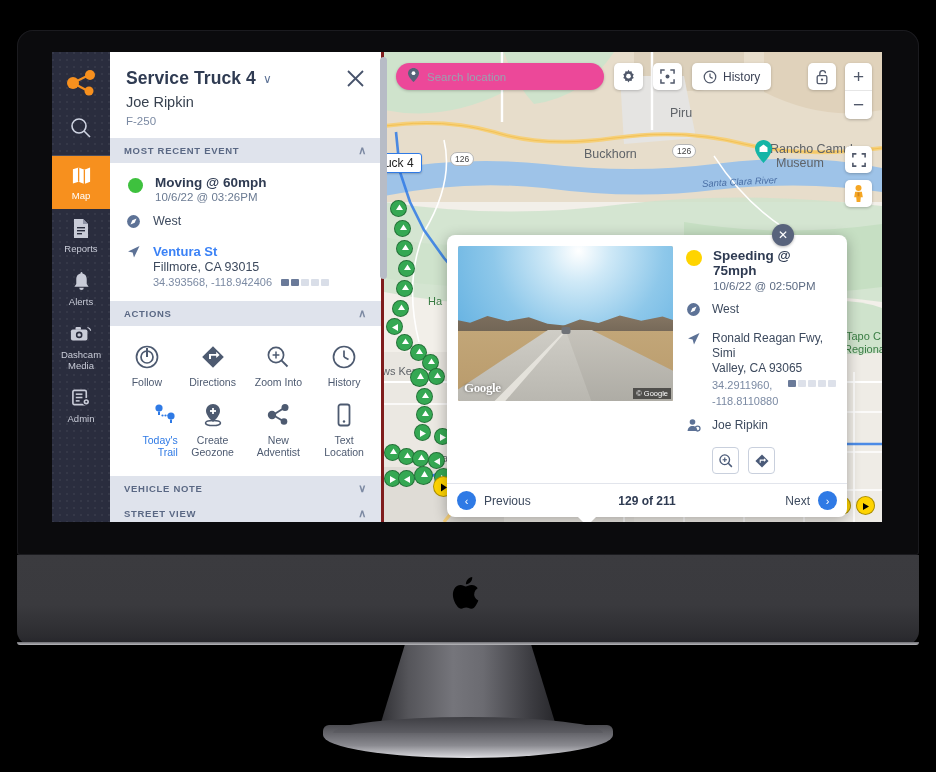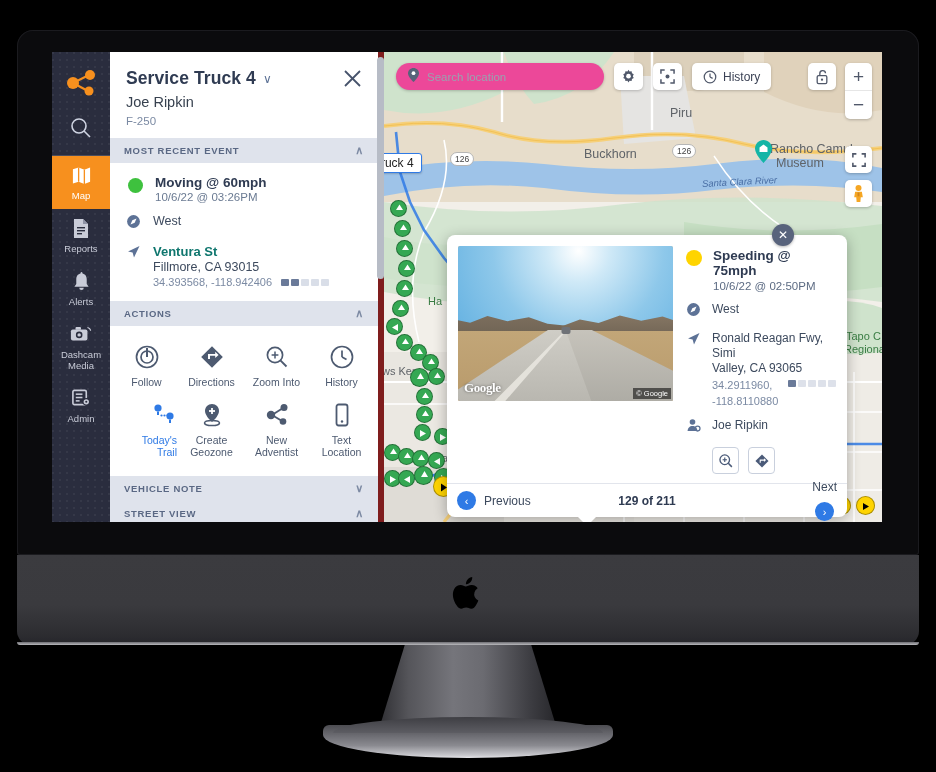--- a/index.html
+++ b/index.html
@@ -84,21 +84,21 @@
     color: #c9ccd8; font-size: 9.5px; line-height: 11px;
     cursor: pointer;
   }
   .rail-item .ico { display: block; height: 21px; margin: 0 auto 4px; }
   .rail-item.active { background: #f7901e; color: #fff; }
 
   
   .panel {
     width: 274px; flex: 0 0 274px; height: 100%;
     background: #fff; position: relative;
-    border-right: 6px solid #7f1d1d;
+    border-right: 3px solid #7f1d1d;
     display: flex; flex-direction: column;
   }
   .panel-head { padding: 16px 16px 11px 16px; }
   .veh-title-row { display: flex; align-items: center; }
   .veh-title { font-size: 17.5px; font-weight: bold; color: #2f3b52; letter-spacing: .1px; }
   .caret-dn { margin-left: 7px; color: #5d7296; font-size: 12px; }
   .panel-close {
     margin-left: auto; width: 19px; height: 19px; color: #46526a; cursor: pointer;
   }
   .driver { font-size: 14.5px; color: #37414f; margin-top: 5px; }
@@ -113,21 +113,21 @@
   .sec-head .chev { margin-left: auto; color: #7d8aa3; font-size: 11px; }
 
   .event-body { padding: 12px 14px 13px 14px; }
   .ev-row1 { display: flex; align-items: flex-start; }
   .dot { width: 15px; height: 15px; border-radius: 50%; background: #3ec13e; margin: 3px 12px 0 4px; flex: 0 0 15px; }
   .ev-title { font-size: 13.5px; font-weight: bold; color: #2f3b52; }
   .ev-time { font-size: 11.5px; color: #6a7a92; margin-top: 1px; }
   .ir { display: flex; align-items: flex-start; margin-top: 11px; }
   .ir .gi { width: 15px; flex: 0 0 15px; margin-right: 12px; margin-left: 2px; color: #5d7296; }
   .ir-txt { font-size: 12.5px; color: #3d4a5e; }
-  .ir-strong { font-weight: bold; color: #0f766e; font-size: 13px; }
+  .ir-strong { font-weight: bold; color: #3b82f6; font-size: 13px; }
   .ir-sub { font-size: 12.5px; color: #3d4a5e; margin-top: 1px; }
   .coord-row { display: flex; align-items: center; margin-top: 2px; }
   .coords { font-size: 11px; color: #7b8aa3; }
   .bars { display: flex; gap: 2px; margin-left: 9px; }
   .bars i { display:block; width: 8px; height: 7px; background: #d9dee8; border-radius: 1px; }
   .bars i.on { background: #6a7a99; }
 
   .actions-grid { display: flex; flex-wrap: wrap; padding: 12px 4px 10px; }
   .act {
     width: 25%; text-align: center; padding: 6px 2px 8px;
@@ -280,21 +280,21 @@
     background: #fff; cursor: pointer;
   }
   .popup-nav {
     border-top: 1px solid #e2e5ec; height: 34px;
     display: flex; align-items: center; padding: 0 10px; position: relative;
   }
   .nav-btn { display: flex; align-items: center; gap: 8px; cursor: pointer; color: #3d4a5e; font-size: 12px; }
   .nav-circ { width: 19px; height: 19px; border-radius: 50%; background: #2f7ae5; color: #fff;
               display: flex; align-items: center; justify-content: center; font-size: 11px; }
   .nav-count { position: absolute; left: 0; right: 0; text-align: center; font-size: 12px; font-weight: bold; color: #2f3b52; }
-  .nav-right { margin-left: auto; flex-direction: column; }
+  .nav-right { margin-left: auto; }
   .popup-tail {
     position: absolute; left: 130px; bottom: -9px; width: 0; height: 0;
     border-left: 10px solid transparent; border-right: 10px solid transparent;
     border-top: 10px solid #fff;
   }
 
   
   .mlabel { position: absolute; font-size: 11px; color: #5f6368; white-space: nowrap; }
   .mlabel.big { font-size: 12.5px; }
   .mlabel.river { color: #4a6fa5; font-size: 9.5px; font-style: italic; transform: rotate(-3deg); }

